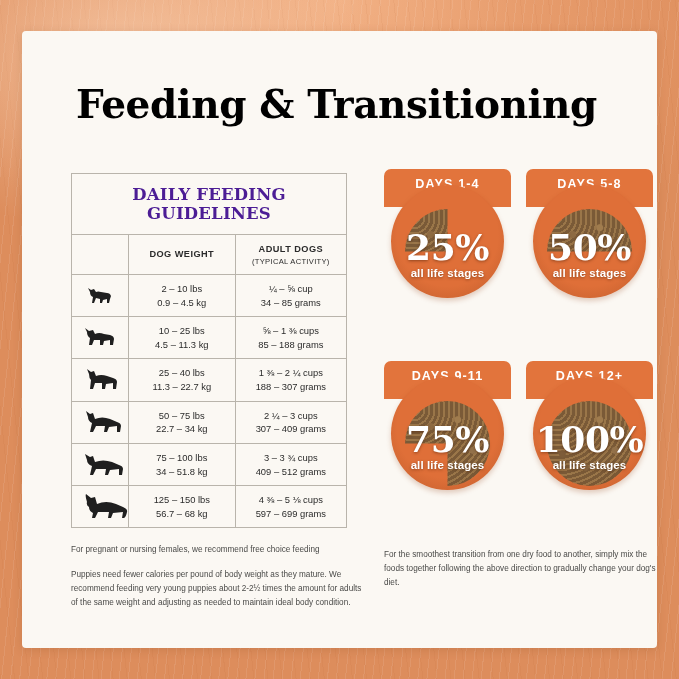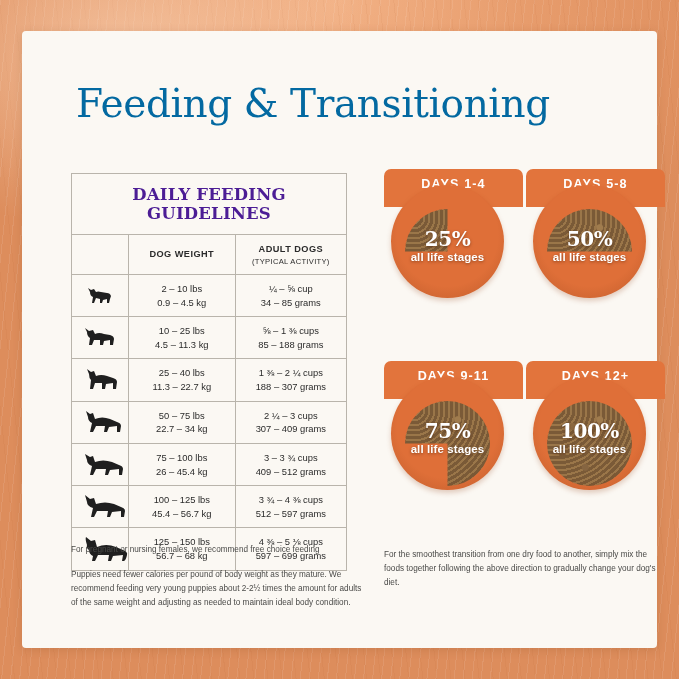--- a/index.html
+++ b/index.html
@@ -44,24 +44,24 @@
     height: 617px;
     background: #fbf8f3;
     border-radius: 4px;
     box-shadow: 0 2px 10px rgba(120,60,20,0.18);
   }
   .title {
     position: absolute;
     left: 54px;
     top: 50px;
     font-family: "DejaVu Serif", serif;
-    font-weight: normal;
+    font-weight: bold;
     font-size: 39px;
     letter-spacing: -0.4px;
-    color: #0369a1;
+    color: #000000;
     white-space: nowrap;
   }
 
   
   .table-wrap {
     position: absolute;
     left: 49px;
     top: 142px;
     width: 274px;
     background: #fbf8f3;
@@ -153,21 +153,21 @@
   }
   .bp-0 { left: 0;    top: 0; }
   .bp-1 { left: 142px; top: 0; }
   .bp-2 { left: 0;    top: 192px; }
   .bp-3 { left: 142px; top: 192px; }
 
   .day-pill {
     position: absolute;
     left: 0;
     top: 0;
-    width: 139px;
+    width: 127px;
     height: 38px;
     background: #e2743c;
     border-radius: 7px 7px 0 0;
     color: #fff;
     font-weight: bold;
     font-size: 12.6px;
     letter-spacing: 1.1px;
     text-align: center;
     line-height: 30px;
   }
@@ -222,21 +222,21 @@
     top: 60px;
     width: 127px;
     text-align: center;
     color: #ffffff;
     text-shadow: 0 1px 3px rgba(80,35,10,0.55);
     pointer-events: none;
   }
   .pct {
     font-family: "DejaVu Serif", serif;
     font-weight: bold;
-    font-size: 20px;
+    font-size: 36px;
     line-height: 1;
     letter-spacing: -0.5px;
   }
   .pct-sub {
     font-weight: bold;
     font-size: 11.5px;
     line-height: 1.2;
     margin-top: 2px;
     letter-spacing: 0.1px;
   }
@@ -336,43 +336,28 @@
           </tr>
 
           <tr>
             <td class="dog-cell">
               <svg width="46" height="24" viewBox="0 0 46 24" aria-hidden="true">
                 <path fill="#1f1f1f" d="M6 7 L4 1 L9 4 L12 3 L14 9 Q22 6 31 9 L38 12 Q42 13 42 16 L41 22 L38 22 L38 16 L29 17 L27 22 L24 22 L25 16 L15 16 L12 22 L9 22 L11 13 Q6 11 6 7 Z"></path>
               </svg>
             </td>
             <td class="col-weight">
               <span>75 – 100 lbs</span><br>
-              <span>26 – 45.4 kg</span>
+              <span>34 – 51.8 kg</span>
             </td>
             <td class="col-cups">
               <span>3 – 3 ¾ cups</span><br>
               <span>409 – 512 grams</span>
             </td>
           </tr>
 
-          <tr>
-            <td class="dog-cell">
-              <svg width="48" height="25" viewBox="0 0 48 25" aria-hidden="true">
-                <path fill="#1f1f1f" d="M6 8 L4 1 L9 5 L13 4 L15 10 Q24 7 33 10 L40 13 Q44 14 44 17 L43 23 L40 23 L40 17 L31 18 L29 23 L26 23 L27 17 L16 17 L13 23 L10 23 L12 14 Q6 12 6 8 Z"></path>
-              </svg>
-            </td>
-            <td class="col-weight">
-              <span>100 – 125 lbs</span><br>
-              <span>45.4 – 56.7 kg</span>
-            </td>
-            <td class="col-cups">
-              <span>3 ¾ – 4 ⅜ cups</span><br>
-              <span>512 – 597 grams</span>
-            </td>
-          </tr>
 
           <tr>
             <td class="dog-cell">
               <svg width="50" height="27" viewBox="0 0 50 27" aria-hidden="true">
                 <path fill="#1f1f1f" d="M6 9 Q4 3 5 1 L10 5 L14 4 L16 11 Q25 7 35 11 L42 14 Q47 16 46 19 Q45 24 43 25 L41 25 L42 19 L32 20 L30 25 L27 25 L28 19 L17 19 L14 25 L11 25 L12 20 Q8 18 8 14 Q5 12 6 9 Z"></path>
               </svg>
             </td>
             <td class="col-weight">
               <span>125 – 150 lbs</span><br>
               <span>56.7 – 68 kg</span>

